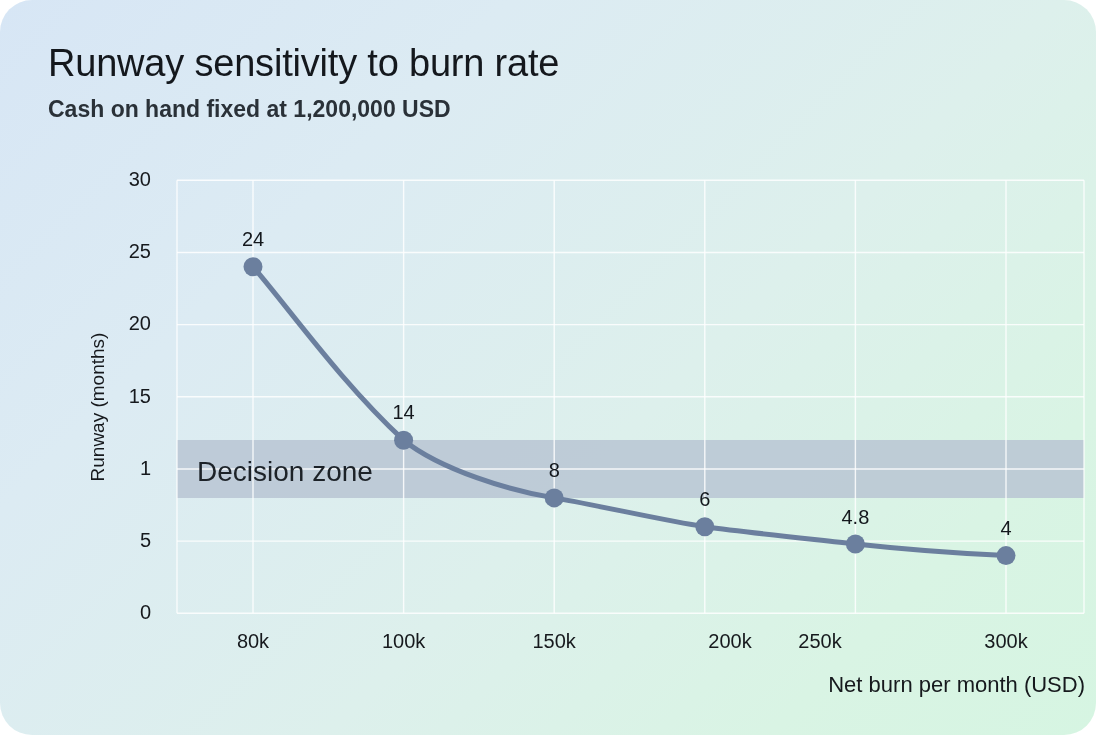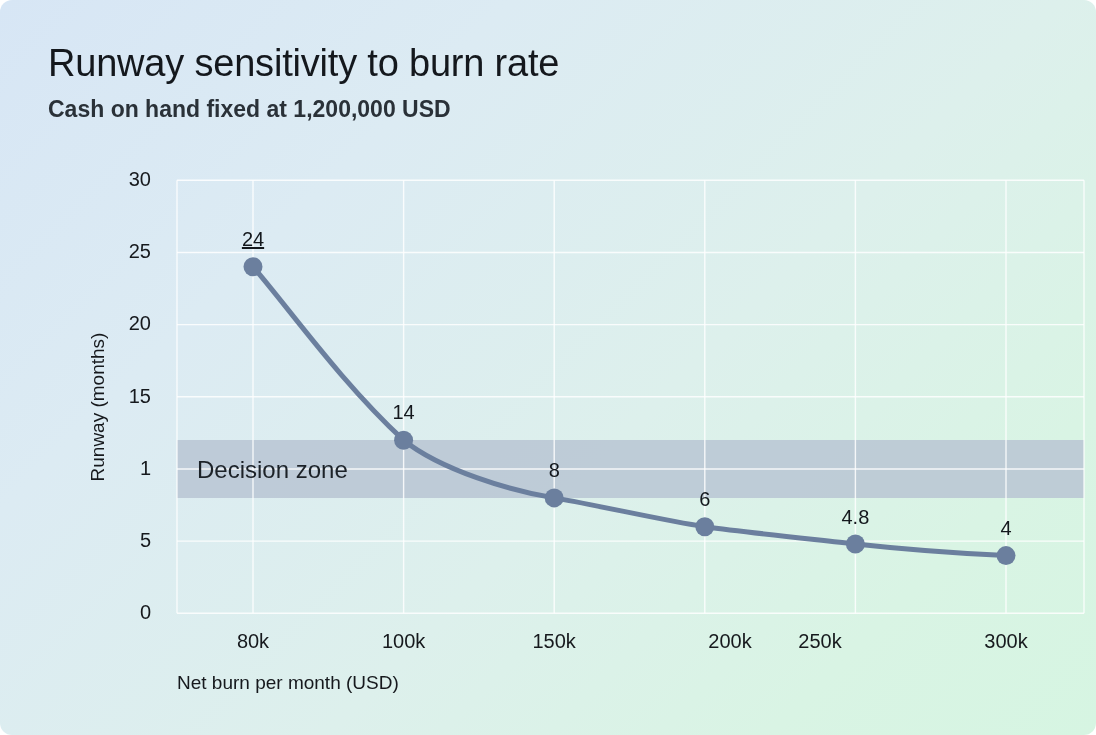--- a/index.html
+++ b/index.html
@@ -11,21 +11,21 @@
     width: 1096px;
     height: 735px;
     overflow: hidden;
     font-family: "Liberation Sans", sans-serif;
   }
   #card {
     position: relative;
     width: 1096px;
     height: 735px;
     box-sizing: border-box;
-    border-radius: 12px;
+    border-radius: 32px;
     overflow: hidden;
     background: linear-gradient(135deg, #d7e6f5 0%, #dcebf3 28%, #ddf0ec 58%, #d9f4e4 82%, #d6f5e2 100%);
   }
 
   
   #header {
     position: absolute;
     left: 48px;
     top: 42px;
     width: 900px;
@@ -86,36 +86,36 @@
     color: #16191d;
     transform: rotate(-90deg);
     transform-origin: center center;
     white-space: nowrap;
   }
   #x-axis-title {
     position: absolute;
     left: 136px;
     top: 672px;
     width: 908px;
-    text-align: left;
-    font-size: 19px;
+    text-align: right;
+    font-size: 22px;
     color: #16191d;
     white-space: nowrap;
   }
   .pt-label {
     position: absolute;
     font-size: 20px;
     color: #14181d;
     text-align: center;
     width: 80px;
     white-space: nowrap;
   }
   #band-label {
     position: absolute;
-    font-size: 24px;
+    font-size: 28px;
     color: #1c2228;
     white-space: nowrap;
   }
 </style>
 </head>
 <body>
 
 <div id="card">
 
   <div id="header">
@@ -179,21 +179,21 @@
     <div class="tick-label xtick" style="left:302.6px; top:630px;">100k</div>
     <div class="tick-label xtick" style="left:453.2px; top:630px;">150k</div>
     <div class="tick-label xtick" style="left:629px; top:630px;">200k</div>
     <div class="tick-label xtick" style="left:719px; top:630px;">250k</div>
     <div class="tick-label xtick" style="left:905px; top:630px;">300k</div>
 
     <div id="x-axis-title">Net burn per month (USD)</div>
 
     <div id="band-label" style="left:156px; top:456px;">Decision zone</div>
 
-    <div class="pt-label" style="left:172px; top:228px;text-decoration:underline;">24</div>
+    <div class="pt-label" style="left:172px; top:228px;">24</div>
     <div class="pt-label" style="left:322.6px; top:401px;">14</div>
     <div class="pt-label" style="left:473.2px; top:459px;">8</div>
     <div class="pt-label" style="left:623.8px; top:488px;">6</div>
     <div class="pt-label" style="left:774.4px; top:506px;">4.8</div>
     <div class="pt-label" style="left:925px; top:517px;">4</div>
 
   </div>
 </div>
 
 </body></html>

